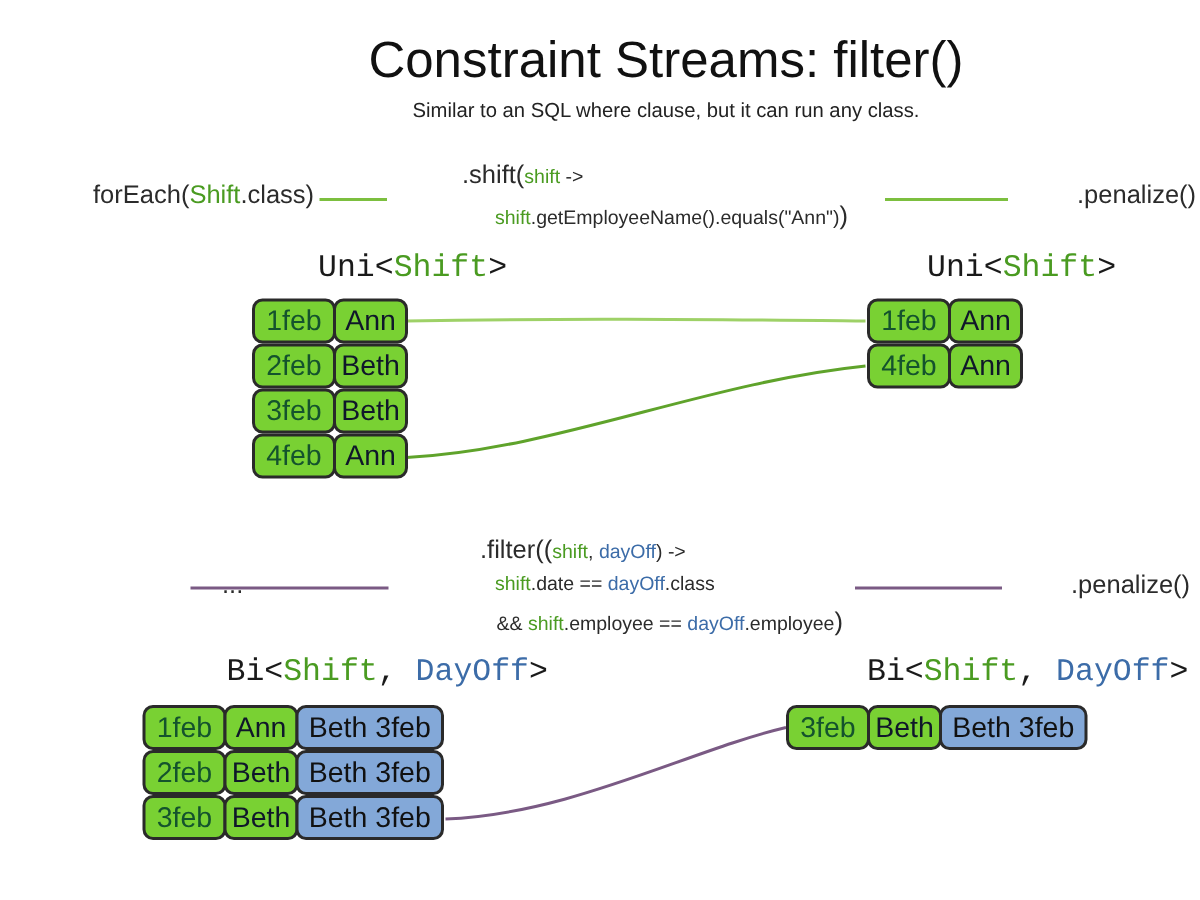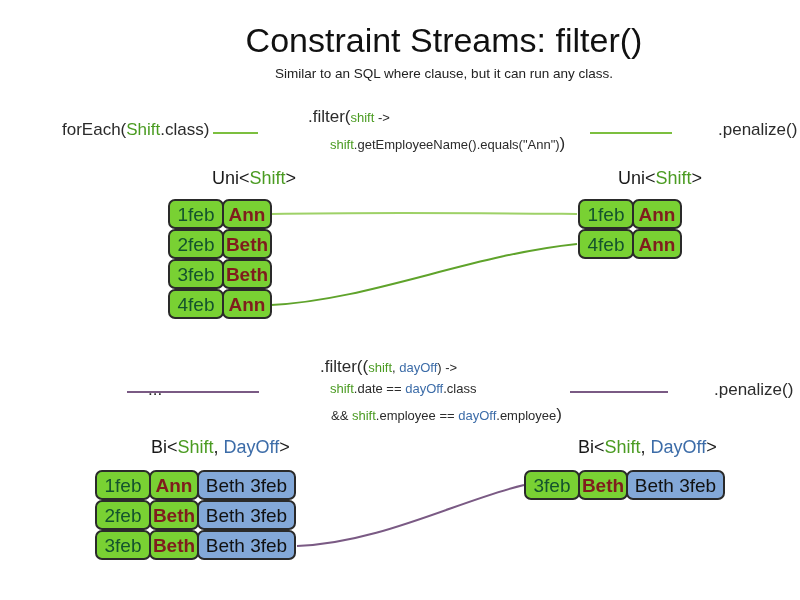--- a/index.html
+++ b/index.html
@@ -35,21 +35,21 @@
   }
 
   
   .codeline { font-size: 17px; color: #2b2b2b; white-space: nowrap; }
   .small    { font-size: 13px; }
   .tok-shift  { color: #4a9b21; }
   .tok-dayoff { color: #3c6ca8; }
   .tok-plain  { color: #2b2b2b; }
 
   
-  .streamlabel { font-size: 18px; color: #1a1a1a; white-space: nowrap; }
+  .streamlabel { font-size: 21px; color: #1a1a1a; white-space: nowrap; font-family: Liberation Mono, monospace; }
 
   
   .row {
     position: absolute;
     display: flex;
     align-items: stretch;
     height: 30px;
   }
   .cell {
     box-sizing: border-box;
@@ -60,21 +60,21 @@
     justify-content: center;
     font-size: 19px;
     line-height: 1;
     height: 30px;
     margin-right: -2px;
     position: relative;
   }
   .cell.green { background: #79d133; }
   .cell.blue  { background: #83a8d8; }
   .cell.date  { color: #14532d; }
-  .cell.name  { color: #7f1d1d; font-weight: bold; }
+  .cell.name  { color: #0f172a; }
   .cell.pair  { color: #111111; }
 
   
   #wires { position: absolute; left: 0; top: 0; width: 800px; height: 600px; pointer-events: none; }
 </style>
 </head>
 <body>
 
 <div class="abs" id="title">Constraint Streams: filter()</div>
 <div class="abs" id="subtitle">Similar to an SQL where clause, but it can run any class.</div>
@@ -94,21 +94,21 @@
   <line x1="570" y1="392" x2="668" y2="392" stroke="#7a5a84" stroke-width="2"></line>
 
   <path d="M 297 546 C 380 543, 460 500, 524 485" fill="none" stroke="#7a5a84" stroke-width="2"></path>
 </svg>
 
 <div class="abs codeline" style="left:18px; top:120px;">
   <span class="tok-plain">forEach(</span><span class="tok-shift">Shift</span><span class="tok-plain">.class)</span>
 </div>
 
 <div class="abs codeline" style="left:264px; top:107px;">
-  <span class="tok-plain">.filter(</span><span class="tok-shift small">shift</span><span class="tok-plain small"> -&gt;</span>
+  <span class="tok-plain">.shift(</span><span class="tok-shift small">shift</span><span class="tok-plain small"> -&gt;</span>
 </div>
 <div class="abs codeline" style="left:286px; top:134px;">
   <span class="tok-shift small">shift</span><span class="tok-plain small">.getEmployeeName().equals("Ann")</span><span class="tok-plain">)</span>
 </div>
 
 <div class="abs codeline" style="left:674px; top:120px;">.penalize()</div>
 
 <div class="abs streamlabel" style="left:168px; top:168px;">
   <span>Uni&lt;</span><span class="tok-shift">Shift</span><span>&gt;</span>
 </div>

